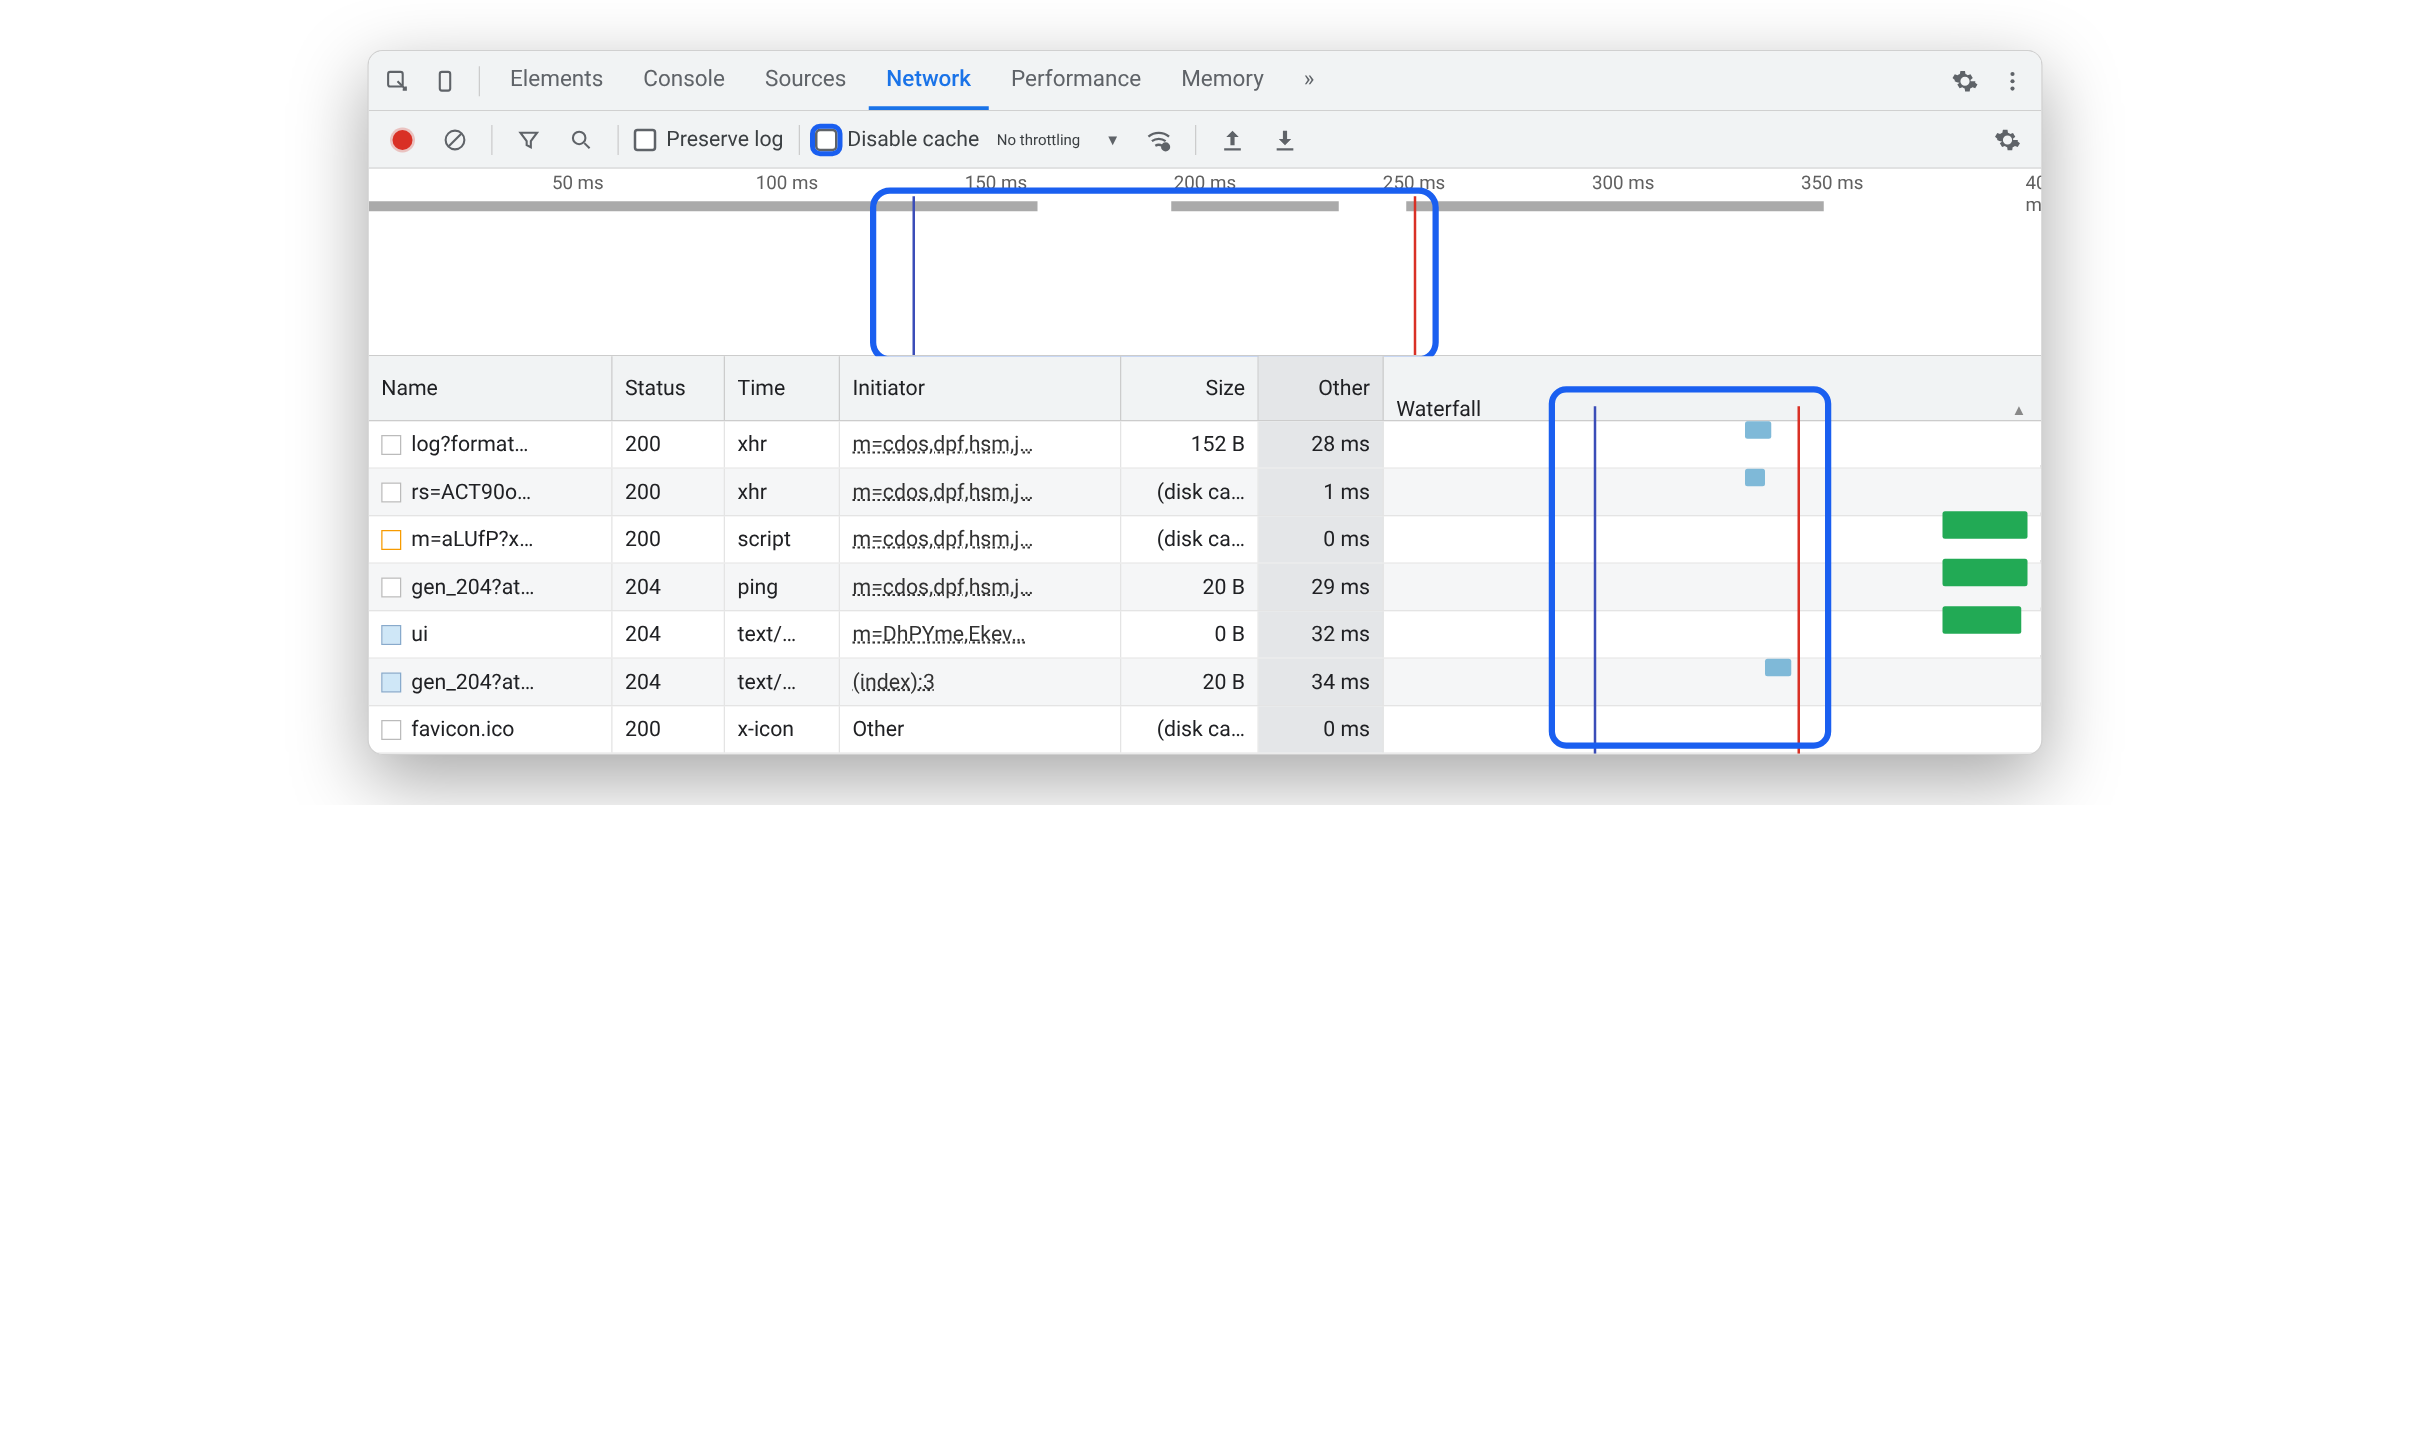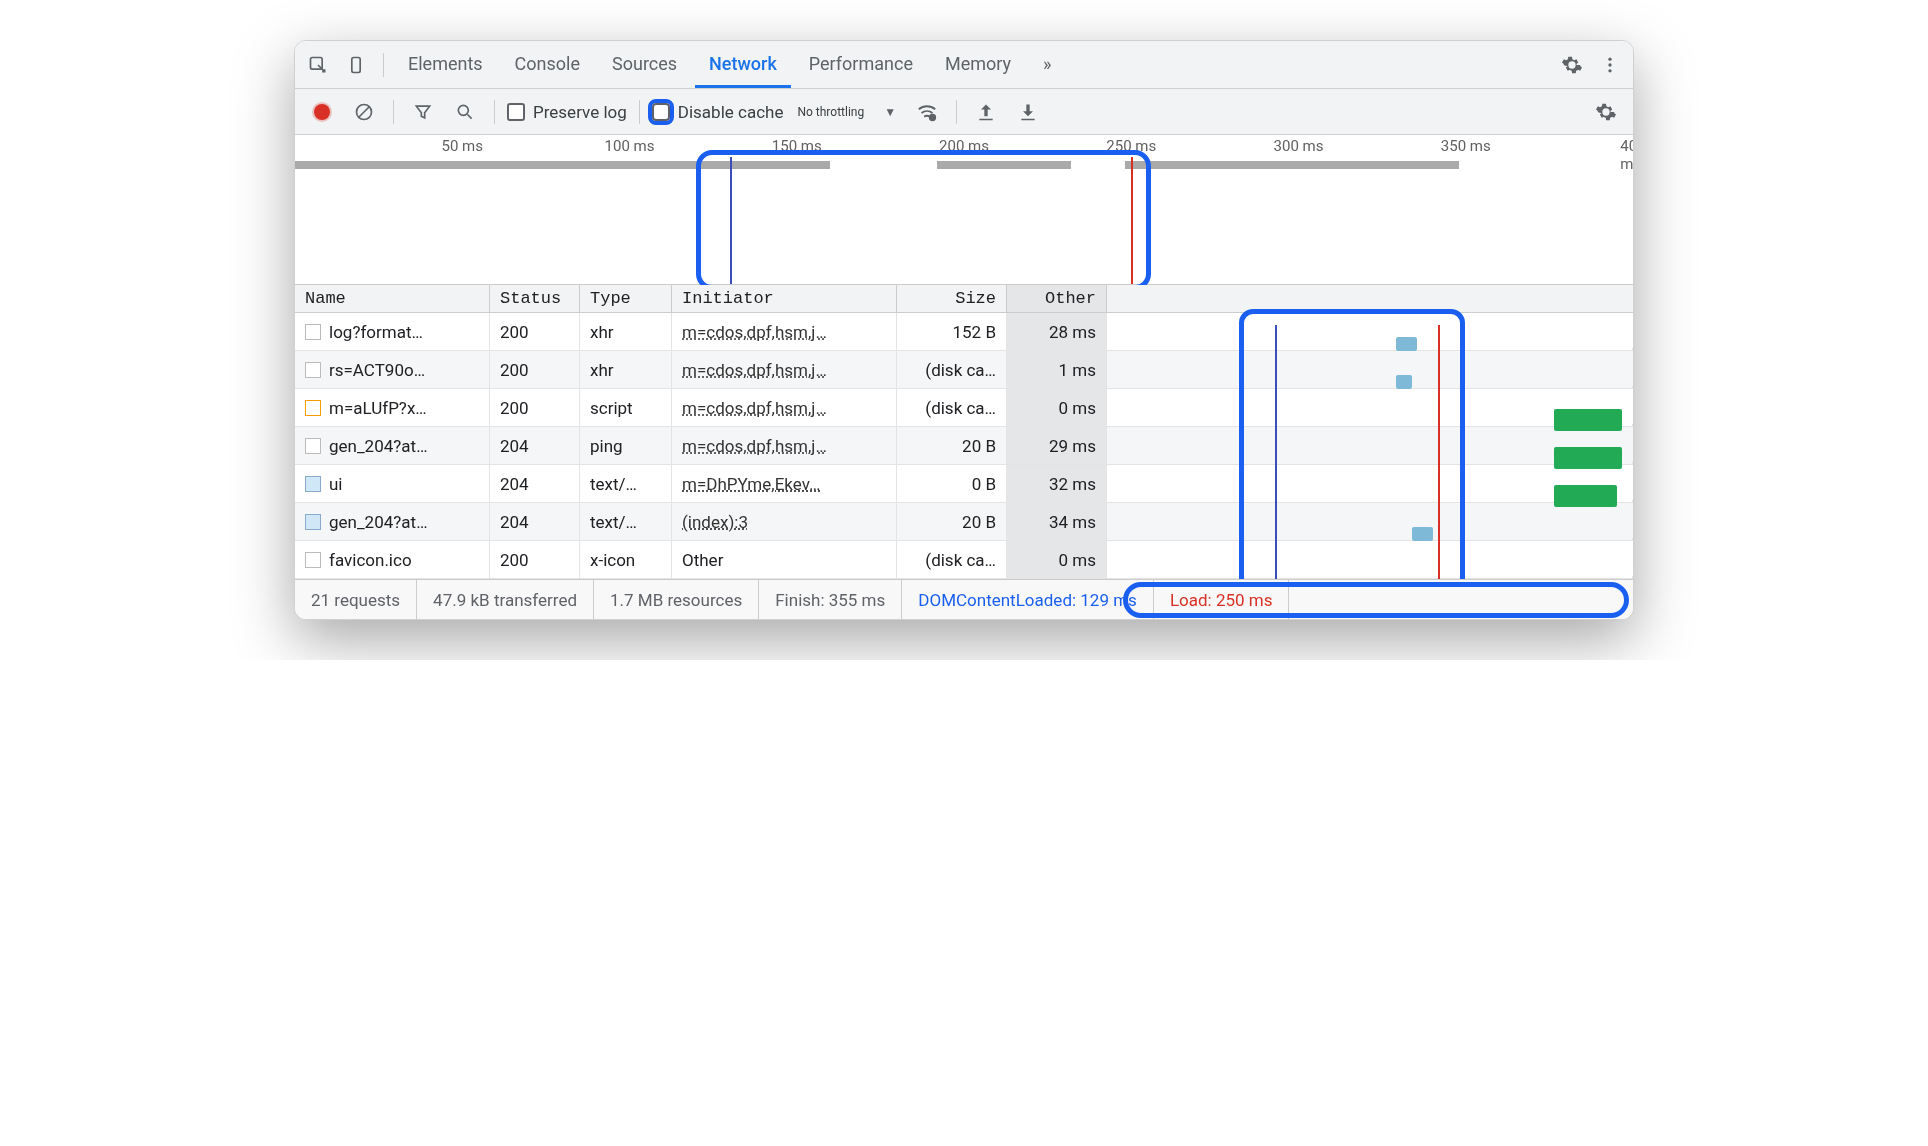--- a/index.html
+++ b/index.html
@@ -142,23 +142,22 @@
     height:140px;
     border:5px solid #1a5ff0;
     border-radius:16px;
     pointer-events:none;
   }
   .table-wrap { position:relative; }
   .grid-header {
     display:flex;
     background:#f1f3f4;
     border-bottom:1px solid #ccc;
-    height:28px;
+    height:52px;
     align-items:stretch;
-    font-family:Liberation Mono, monospace;
   }
   .col {
     display:flex;align-items:center;
     padding:0 10px;
     border-right:1px solid #ccc;
     font-size:17px;
     color:#202124;
     overflow:hidden;
     white-space:nowrap;
     text-overflow:ellipsis;
@@ -364,21 +363,21 @@
     </div>
     <div class="ov-vline" style="left:32.5%;background:#3b4db8"></div>
     <div class="ov-vline" style="left:62.5%;background:#d93025"></div>
     <div class="ov-highlight" style="left:30%;width:34%"></div>
   </div>
 
   <div class="table-wrap">
     <div class="grid-header">
       <div class="col c-name">Name</div>
       <div class="col c-status">Status</div>
-      <div class="col c-type">Type</div>
+      <div class="col c-type">Time</div>
       <div class="col c-initiator">Initiator</div>
       <div class="col c-size">Size</div>
       <div class="col c-time">Other</div>
       <div class="col c-waterfall">Waterfall</div>
     </div>
     <div class="rows" id="rows">
         <div class="row">
           <div class="col c-name">
             <span class="fileicon"></span>
             <span>log?format…</span>
@@ -484,23 +483,14 @@
       <div class="wf-bar" style="top:12px;left:55%;width:4%;background:#7fb9d8"></div>
       <div class="wf-bar" style="top:50px;left:55%;width:3%;background:#7fb9d8"></div>
       <div class="wf-bar" style="top:84px;left:85%;width:13%;height:22px;background:#22aa55"></div>
       <div class="wf-bar" style="top:122px;left:85%;width:13%;height:22px;background:#22aa55"></div>
       <div class="wf-bar" style="top:160px;left:85%;width:12%;height:22px;background:#22aa55"></div>
       <div class="wf-bar" style="top:202px;left:58%;width:4%;background:#7fb9d8"></div>
       <div class="wf-highlight" style="top:-16px;left:25%;width:43%;height:290px"></div>
     </div>
   </div>
 
-  <div class="statusbar">
-    <div class="sseg">21 requests</div>
-    <div class="sseg">47.9 kB transferred</div>
-    <div class="sseg">1.7 MB resources</div>
-    <div class="sseg">Finish: 355 ms</div>
-    <div class="sseg dcl">DOMContentLoaded: 129 ms</div>
-    <div class="sseg ld">Load: 250 ms</div>
-    <div class="status-highlight" style="left:828px;right:4px;top:2px;height:36px"></div>
-  </div>
 
 </div>
 
 </body></html>

